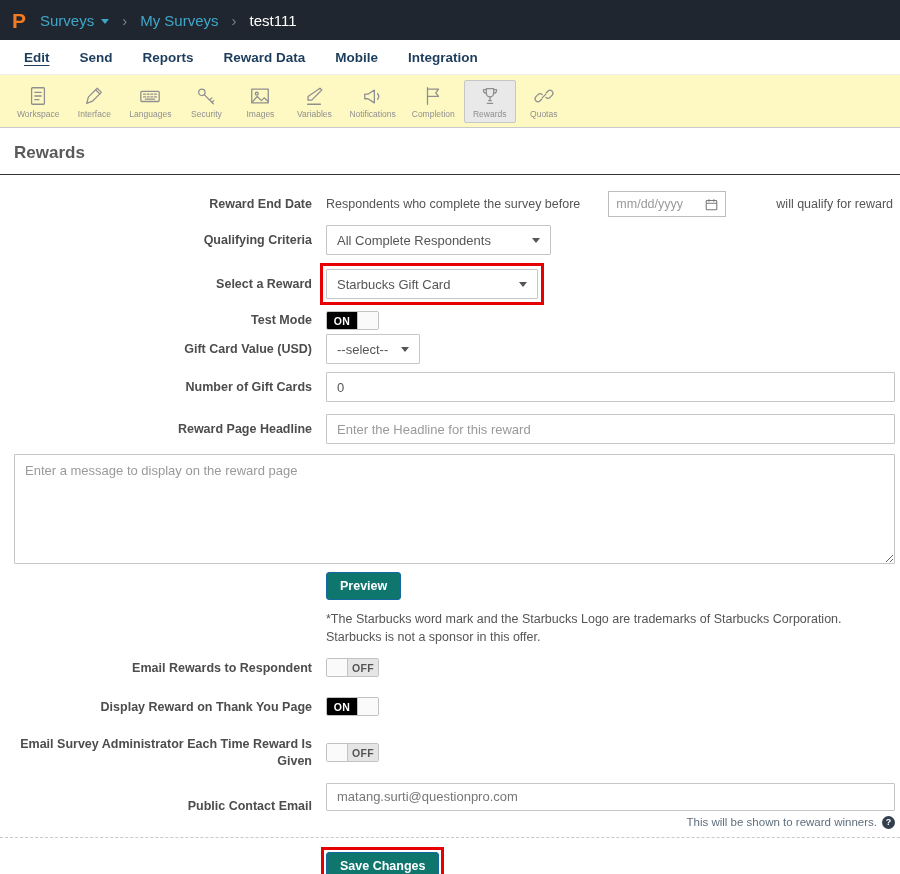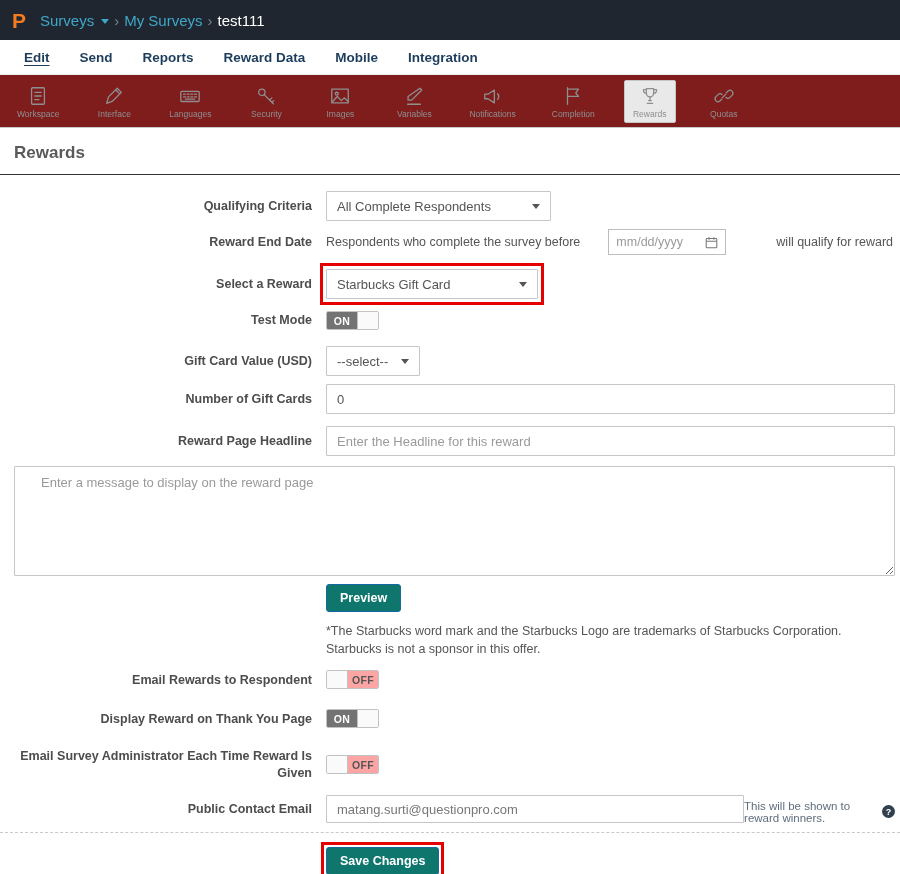--- a/index.html
+++ b/index.html
@@ -2,78 +2,78 @@
 <html><head>
 <meta charset="utf-8">
 <style>
   *{box-sizing:border-box;margin:0;padding:0}
   html,body{background:#fff}
   body{width:900px;font-family:"Liberation Sans","DejaVu Sans",sans-serif;font-size:13px;color:#555}
 
   
   .topbar{height:40px;background:#20262f;display:flex;align-items:center;padding:0 12px;gap:14px}
   .logo{color:#f47b20;font-weight:bold;font-size:21px;line-height:1;cursor:pointer}
-  .crumbs{display:flex;align-items:center;gap:5px;font-size:15px}
+  .crumbs{display:flex;align-items:center;gap:13px;font-size:15px}
   .crumb.link{color:#3fa7c9;cursor:pointer;display:inline-flex;align-items:center;gap:7px}
   .crumb.current{color:#fff}
   .sep{color:#7c8694;font-size:15px}
   .caret-down{width:0;height:0;border-left:4px solid transparent;border-right:4px solid transparent;border-top:5px solid #3fa7c9;margin-top:2px}
 
   
   .menu{display:flex;gap:30px;padding:10px 24px 9px;border-bottom:1px solid #ededed;background:#fff}
   .menu-item{color:#1d3d5c;font-weight:700;font-size:13.5px;cursor:pointer}
   .menu-item.active{text-decoration:underline;text-underline-offset:3px}
 
   
-  .toolbar{display:flex;gap:22px;padding:5px 10px 4px;border-bottom:1px solid #c9c9c9;background:#7f1d1d}
+  .toolbar{display:flex;gap:2px;padding:5px 10px 4px;border-bottom:1px solid #c9c9c9;background:#fef9c3}
   .tool{display:flex;flex-direction:column;align-items:center;gap:2px;padding:4px 6px 3px;border:1px solid transparent;border-radius:2px;cursor:pointer;min-width:52px}
   .tool.active{background:#e9e9e9;border-color:#c6c6c6}
   .tool svg{width:24px;height:22px;stroke:#8f8f8f;fill:none;stroke-width:1.4;stroke-linecap:round;stroke-linejoin:round}
   .tlabel{font-size:8.5px;color:#8f8f8f;white-space:nowrap}
 
   
   .page-title{font-size:17px;font-weight:700;color:#5a5a5a;padding:15px 14px 11px}
   .title-rule{border-bottom:1px solid #333}
 
   
   .form{padding-top:16px}
   .row{display:flex;align-items:center}
   .row.top{align-items:flex-start}
   .row.top .flabel{padding-top:7px}
   .flabel{width:312px;text-align:right;font-weight:700;font-size:12.5px;color:#4d4d4d;flex:none;line-height:1.3}
   .ctrl{margin-left:14px;flex:1;padding-right:5px;display:flex;align-items:center}
   .indent{margin-left:326px;padding-right:5px}
 
   .mb6{margin-bottom:6px}.mb8{margin-bottom:8px}.mb10{margin-bottom:10px}
-  .mb12{margin-bottom:12px}.mb14{margin-bottom:14px}.mb16{margin-bottom:16px}.mb20{margin-bottom:20px}
+  .mb12{margin-bottom:12px}.mb14{margin-bottom:14px}.mb16{margin-bottom:4px}.mb20{margin-bottom:20px}
 
   .select{height:30px;border:1px solid #c6c6c6;background:#fff;display:inline-flex;align-items:center;justify-content:space-between;padding:0 10px;color:#555;cursor:pointer;border-radius:1px;font-size:13px}
   .sel-caret{width:0;height:0;border-left:4px solid transparent;border-right:4px solid transparent;border-top:5px solid #555;margin-left:12px}
   .w225{width:225px}.w212{width:212px}.w105{width:94px}
 
   .red-box{border:3px solid #e60000;padding:3px;display:inline-block;margin-left:-6px}
   .red-box-btn{border:3px solid #e60000;padding:2px;display:inline-block;margin-left:-5px}
 
   .inline-text{font-size:12.5px;color:#555}
   .date-input{width:118px;height:26px;border:1px solid #bdbdbd;display:inline-flex;align-items:center;justify-content:space-between;padding:0 7px;background:#fff;margin-left:28px;cursor:text}
   .date-ph{color:#9a9a9a;font-size:12.5px}
   .cal-icon{width:13px;height:13px;stroke:#777;fill:none;stroke-width:1.3}
   .suffix{margin-left:50px}
 
   .text-input{height:30px;border:1px solid #c6c6c6;width:100%;padding:0 10px;color:#555;font-family:inherit;font-size:13px;border-radius:1px}
   .text-input.short{height:28px;color:#777}
   .text-input::placeholder,textarea::placeholder{color:#9a9a9a}
-  textarea.text-area{width:100%;height:110px;border:1px solid #c6c6c6;padding:8px 26px;color:#555;font-family:inherit;font-size:13px;resize:both;border-radius:1px}
+  textarea.text-area{width:100%;height:110px;border:1px solid #c6c6c6;padding:8px 10px;color:#555;font-family:inherit;font-size:13px;resize:both;border-radius:1px}
 
   .toggle{width:53px;height:19px;border:1px solid #c2c2c2;border-radius:2px;display:inline-flex;overflow:hidden;cursor:pointer;font-size:10.5px;font-weight:700}
   .toggle .seg{flex:1;display:flex;align-items:center;justify-content:center;letter-spacing:.3px}
   .toggle .knob{width:21px;background:#fafafa;flex:none}
-  .toggle.on .seg{background:#737373;color:#fff}
+  .toggle.on .seg{background:#000000;color:#fff}
   .toggle.on .knob{border-left:1px solid #c2c2c2}
-  .toggle.off .seg{background:#fca5a5;color:#555}
+  .toggle.off .seg{background:#e5e5e5;color:#555}
   .toggle.off .knob{border-right:1px solid #c2c2c2}
 
   .btn{background:#0f766e;color:#fff;border:1px solid #1668a3;border-radius:3px;font-weight:700;font-size:12.5px;padding:6px 13px;cursor:pointer;font-family:inherit}
 
   .disclaimer{font-size:12.5px;color:#555;line-height:1.45;max-width:578px}
 
   .helper{font-size:11.5px;color:#5f6e7d;margin-top:5px;display:flex;align-items:center;gap:5px}
   .help{width:13px;height:13px;border-radius:50%;background:#32404e;color:#fff;font-size:9px;font-weight:700;display:inline-flex;align-items:center;justify-content:center;cursor:pointer;flex:none}
 
   .dashed{border-top:1px dashed #c9c9c9;margin:4px 0 9px}
@@ -178,44 +178,44 @@
     <span class="tlabel">Quotas</span>
   </div>
 </div>
 
 <h1 class="page-title">Rewards</h1>
 <div class="title-rule"></div>
 
 <div class="form">
 
   <div class="row mb8">
-    <label class="flabel">Qualifying Criteria</label>
-    <div class="ctrl">
-      <div class="select w225">
-        <span>All Complete Respondents</span>
-        <span class="sel-caret"></span>
-      </div>
-    </div>
-  </div>
-
-  <div class="row mb8">
     <label class="flabel">Reward End Date</label>
     <div class="ctrl">
       <span class="inline-text">Respondents who complete the survey before</span>
       <div class="date-input">
         <span class="date-ph">mm/dd/yyyy</span>
         <svg class="cal-icon" viewBox="0 0 16 16">
             <rect x="1.5" y="3" width="13" height="11.5" rx="1"></rect>
             <path d="M1.5 6.5h13M5 1.5v3M11 1.5v3"></path>
           </svg>
       </div>
       <span class="inline-text suffix">will qualify for reward</span>
     </div>
   </div>
 
+  <div class="row mb8">
+    <label class="flabel">Qualifying Criteria</label>
+    <div class="ctrl">
+      <div class="select w225">
+        <span>All Complete Respondents</span>
+        <span class="sel-caret"></span>
+      </div>
+    </div>
+  </div>
+
   <div class="row mb6">
     <label class="flabel">Select a Reward</label>
     <div class="ctrl">
       <div class="red-box">
         <div class="select w212">
           <span>Starbucks Gift Card</span>
           <span class="sel-caret"></span>
         </div>
       </div>
     </div>
@@ -294,21 +294,21 @@
     <div class="ctrl">
       <div class="toggle off">
         <span class="knob"></span>
         <span class="seg">OFF</span>
       </div>
     </div>
   </div>
 
   <div class="row mb8">
     <label class="flabel">Public Contact Email</label>
-    <div class="ctrl" style="flex-direction:row;align-items:center">
+    <div class="ctrl" style="flex-direction:column;align-items:flex-end">
       <input class="text-input short" type="text" value="matang.surti@questionpro.com" style="">
       <div class="helper">
         <span>This will be shown to reward winners.</span>
         <span class="help">?</span>
       </div>
     </div>
   </div>
 
   <div class="dashed"></div>
 

